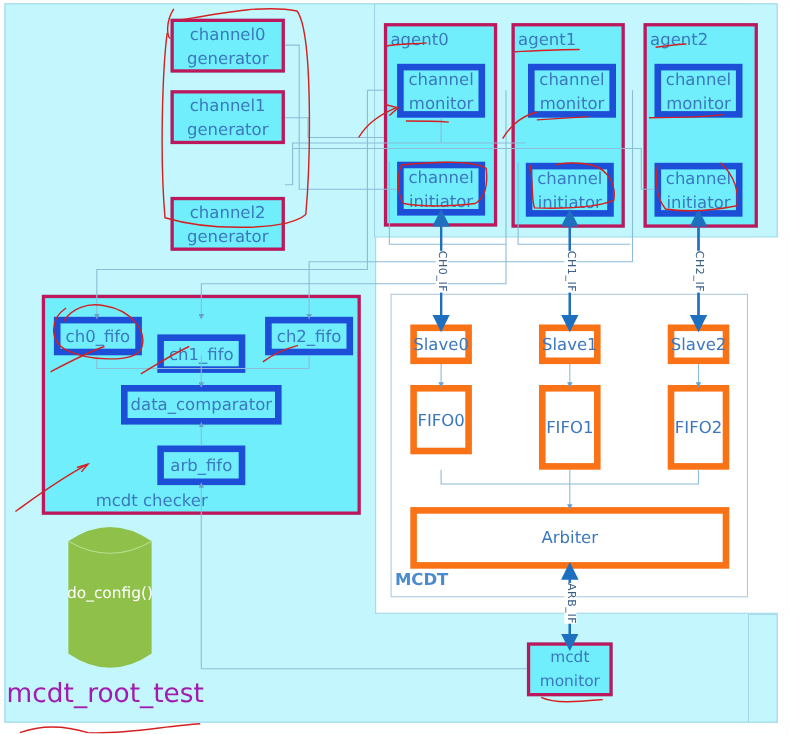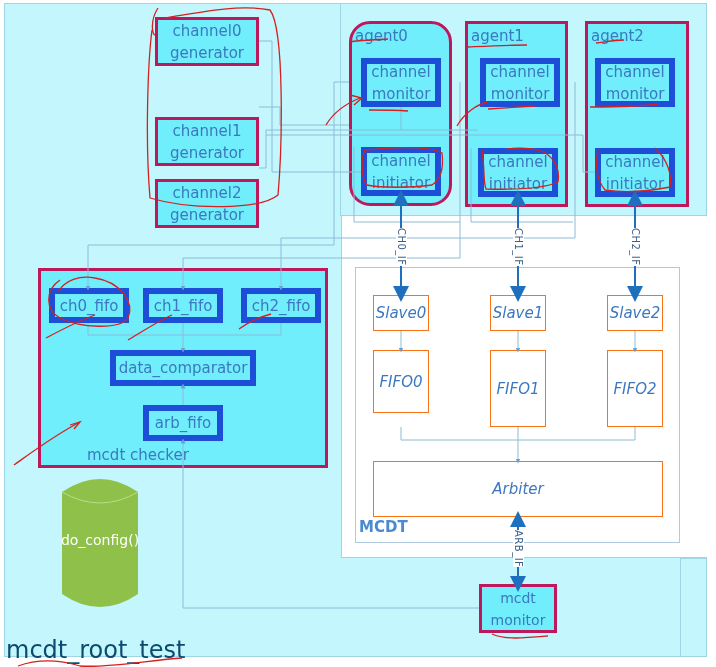--- a/index.html
+++ b/index.html
@@ -3,47 +3,47 @@
 <meta charset="utf-8">
 <style>
   html, body { margin: 0; padding: 0; background: #ffffff; }
   body { width: 716px; height: 667px; position: relative; overflow: hidden;
          font-family: "DejaVu Sans", "Liberation Sans", sans-serif; }
   .abs { position: absolute; box-sizing: border-box; }
   .env { background: #c4f7fd; border: 1px solid #9fd6e6; }
   .agentbg { background: #c4f7fd; border: 1px solid #9fd6e6; }
   .cyan { background: #70eefb; border: 3px solid #be185d; }
   .inner { border: 6px solid #1d4ed8; background: transparent; }
-  .white { background: #ffffff; border: 1px solid #f97316; font-style: italic; }
+  .white { background: #ffffff; border: 6px solid #f97316; }
   .lbl { color: #3b78c0; display: flex; align-items: center; justify-content: center;
          text-align: center; line-height: 22px; font-size: 15px; }
   .title { color: #3b78c0; font-size: 15px; position: absolute; }
   svg { position: absolute; left: 0; top: 0; }
   .vtxt { position: absolute; color: #3a5e86; font-size: 10px; transform: rotate(90deg);
           transform-origin: left top; white-space: nowrap; background: #ffffff; letter-spacing: 0.5px; }
 </style>
 </head>
 <body>
 
 <div class="abs env" style="left:4px;top:3px;width:677px;height:654px;"></div>
 
 <div class="abs agentbg" style="left:340px;top:3px;width:367px;height:213px;"></div>
 
 <div class="abs" style="left:341px;top:216px;width:366px;height:342px;background:#ffffff;border-left:1px solid #9fd6e6;border-bottom:1px solid #9fd6e6;"></div>
 
 <div class="abs env" style="left:681px;top:558px;width:26px;height:99px;border-left:none;"></div>
 
 <div class="abs cyan lbl" style="left:155px;top:17px;width:104px;height:49px;white-space:pre;">channel0
 generator</div>
-<div class="abs cyan lbl" style="left:155px;top:82px;width:104px;height:49px;white-space:pre;margin-top:35px;">channel1
+<div class="abs cyan lbl" style="left:155px;top:82px;width:104px;height:49px;white-space:pre;">channel1
 generator</div>
 <div class="abs cyan lbl" style="left:155px;top:144px;width:104px;height:49px;white-space:pre;margin-top:35px;">channel2
 generator</div>
 
-<div class="abs cyan" style="left:349px;top:21px;width:103px;height:185px;border-radius:21px;">
+<div class="abs cyan" style="left:349px;top:21px;width:103px;height:185px;">
   <div class="title" style="left:3px;top:3px;">agent0</div>
 </div>
 <div class="abs inner lbl" style="left:361px;top:58px;width:80px;height:49px;white-space:pre;">channel
 monitor</div>
 <div class="abs inner lbl" style="left:361px;top:147px;width:80px;height:49px;white-space:pre;">channel
 initiator</div>
 
 <div class="abs cyan" style="left:465px;top:21px;width:103px;height:186px;">
   <div class="title" style="left:3px;top:3px;">agent1</div>
 </div>
@@ -57,34 +57,34 @@
 </div>
 <div class="abs inner lbl" style="left:595px;top:58px;width:80px;height:49px;white-space:pre;">channel
 monitor</div>
 <div class="abs inner lbl" style="left:595px;top:148px;width:80px;height:49px;white-space:pre;">channel
 initiator</div>
 
 <div class="abs cyan" style="left:38px;top:268px;width:290px;height:200px;">
   <div class="title" style="left:3px;top:175px;margin-left:43px;">mcdt checker</div>
 </div>
 <div class="abs inner lbl" style="left:49px;top:288px;width:80px;height:35px;">ch0_fifo</div>
-<div class="abs inner lbl" style="left:143px;top:288px;width:80px;height:35px;">ch1_fifo</div>
+<div class="abs inner lbl" style="left:143px;top:304px;width:80px;height:35px;">ch1_fifo</div>
 <div class="abs inner lbl" style="left:241px;top:288px;width:80px;height:35px;">ch2_fifo</div>
 <div class="abs inner lbl" style="left:110px;top:350px;width:146px;height:36px;">data_comparator</div>
 <div class="abs inner lbl" style="left:143px;top:405px;width:80px;height:36px;">arb_fifo</div>
 
 <div class="abs" style="left:38px;top:478px;width:76px;height:130px;margin-left:24px;">
   <svg width="76" height="130">
     <path d="M0,14 Q38,-12 76,14 L76,116 Q38,142 0,116 Z" fill="#8fc14a"></path>
     <path d="M0,14 Q38,36 76,14" fill="none" stroke="#b9dd8c" stroke-width="1"></path>
   </svg>
   <div class="abs lbl" style="left:0;top:50px;width:76px;height:24px;color:#ffffff;font-size:14px;">do_config()</div>
 </div>
 
-<div class="abs" style="left:6px;top:636px;color:#0c4a6e;font-size:24px;">mcdt_root_test</div>
+<div class="abs" style="left:6px;top:616px;color:#a21caf;font-size:24px;">mcdt_root_test</div>
 
 <div class="abs" style="left:355px;top:267px;width:325px;height:276px;border:1px solid #aec9e0;background:#ffffff;">
   <div class="title" style="left:3px;top:250px;font-weight:bold;font-size:15px;color:#4a8ad0;">MCDT</div>
 </div>
 <div class="abs white lbl" style="left:373px;top:295px;width:56px;height:36px;">Slave0</div>
 <div class="abs white lbl" style="left:490px;top:295px;width:56px;height:36px;">Slave1</div>
 <div class="abs white lbl" style="left:607px;top:295px;width:56px;height:36px;">Slave2</div>
 <div class="abs white lbl" style="left:373px;top:350px;width:56px;height:63px;">FIFO0</div>
 <div class="abs white lbl" style="left:490px;top:350px;width:56px;height:77px;">FIFO1</div>
 <div class="abs white lbl" style="left:607px;top:350px;width:56px;height:77px;">FIFO2</div>

